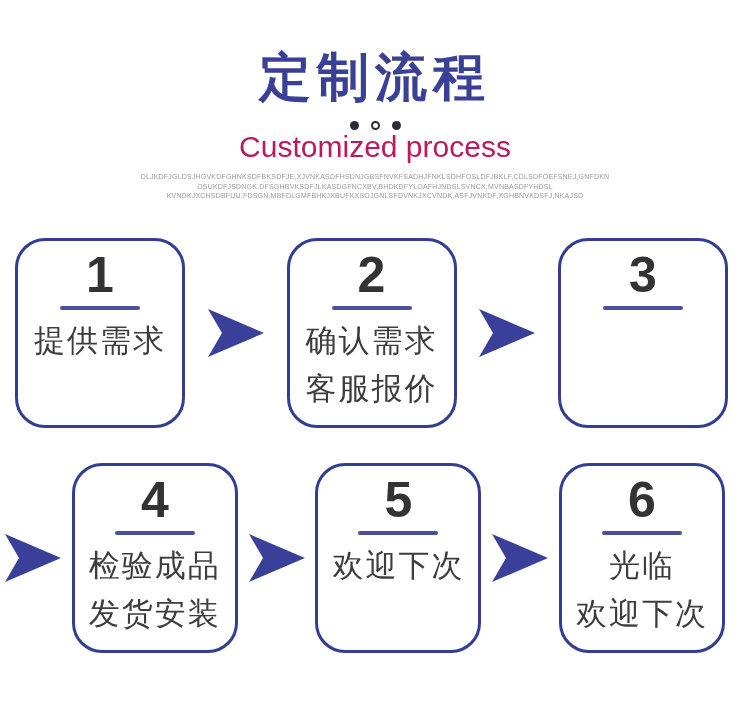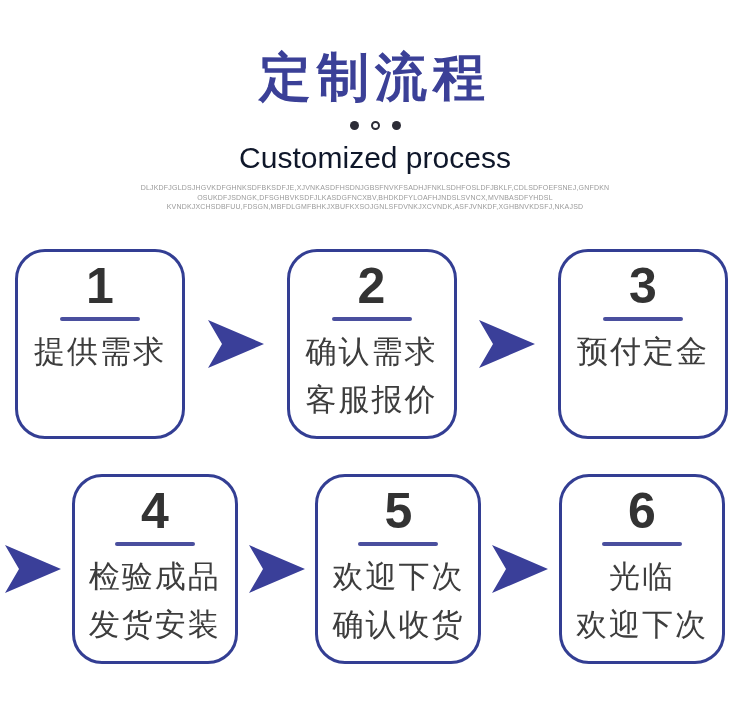--- a/index.html
+++ b/index.html
@@ -25,24 +25,23 @@
     margin-top: 14px;
     display: flex;
     justify-content: center;
     align-items: center;
     gap: 12px;
     height: 10px;
   }
   .dot { width: 9px; height: 9px; border-radius: 50%; background: #2c2c36; }
   .dot.hollow { background: #ffffff; border: 2px solid #2c2c36; }
   .subtitle {
-    margin-top: 11px;
     font-size: 30px;
     line-height: 34px;
-    color: #0f172a;
+    color: #be185d;
   }
   .fineprint {
     margin-top: 8px;
     font-size: 7px;
     line-height: 9.5px;
     color: #9a9a9a;
     letter-spacing: 0.2px;
     text-align: center;
   }
   .row {
@@ -132,21 +131,20 @@
 
     <div class="arrow">
       <svg viewBox="0 0 56 48">
           <polygon points="0,0 56,24 0,48 14,24" fill="#3a3f99"></polygon>
         </svg>
     </div>
 
     <div class="card">
       <div class="step-number">3</div>
       <div class="step-underline"></div>
-      <div class="step-line">预付定金</div>
     </div>
   </div>
 
   <div class="row row2">
     <div class="arrow">
       <svg viewBox="0 0 56 48">
           <polygon points="0,0 56,24 0,48 14,24" fill="#3a3f99"></polygon>
         </svg>
     </div>
 
@@ -160,21 +158,20 @@
     <div class="arrow">
       <svg viewBox="0 0 56 48">
           <polygon points="0,0 56,24 0,48 14,24" fill="#3a3f99"></polygon>
         </svg>
     </div>
 
     <div class="card">
       <div class="step-number">5</div>
       <div class="step-underline"></div>
       <div class="step-line">欢迎下次</div>
-      <div class="step-line">确认收货</div>
     </div>
 
     <div class="arrow">
       <svg viewBox="0 0 56 48">
           <polygon points="0,0 56,24 0,48 14,24" fill="#3a3f99"></polygon>
         </svg>
     </div>
 
     <div class="card">
       <div class="step-number">6</div>

